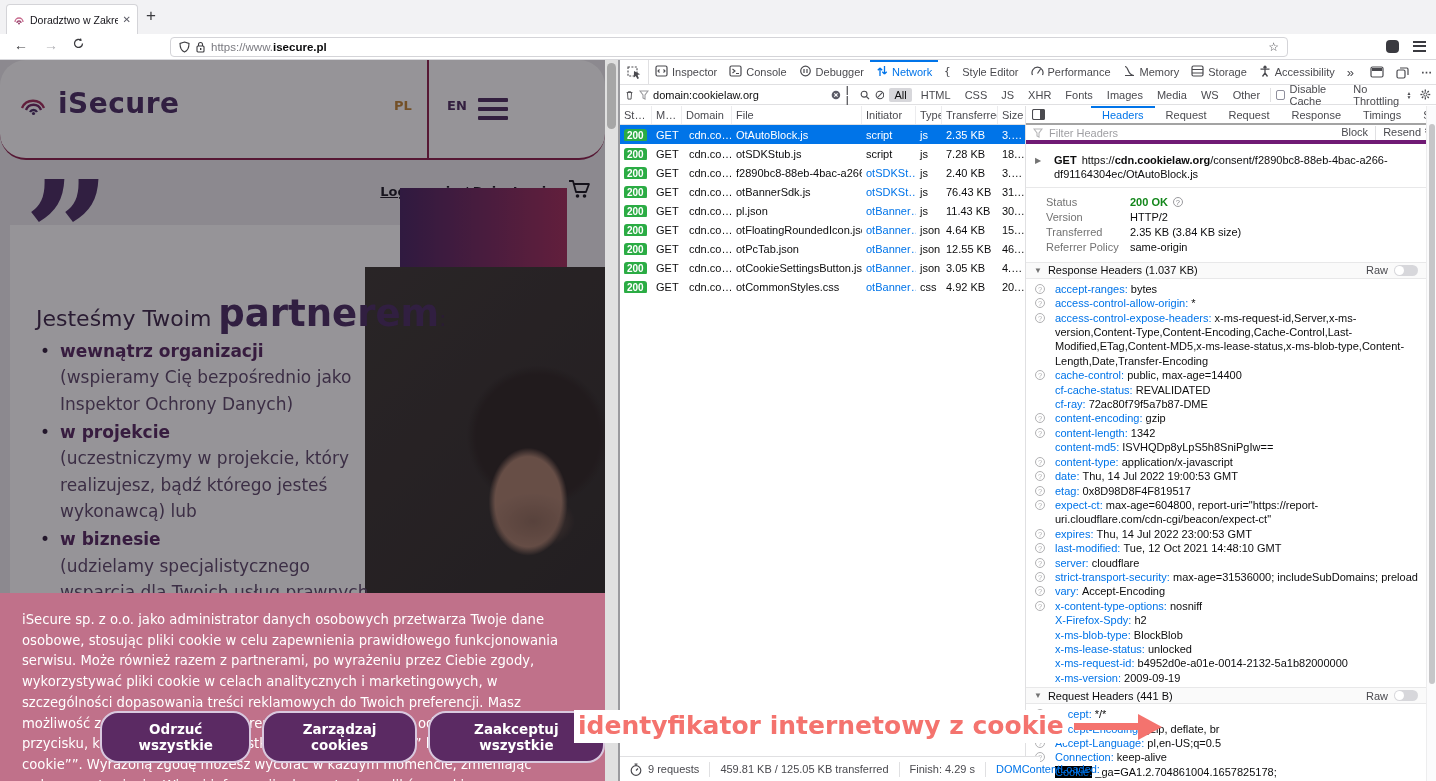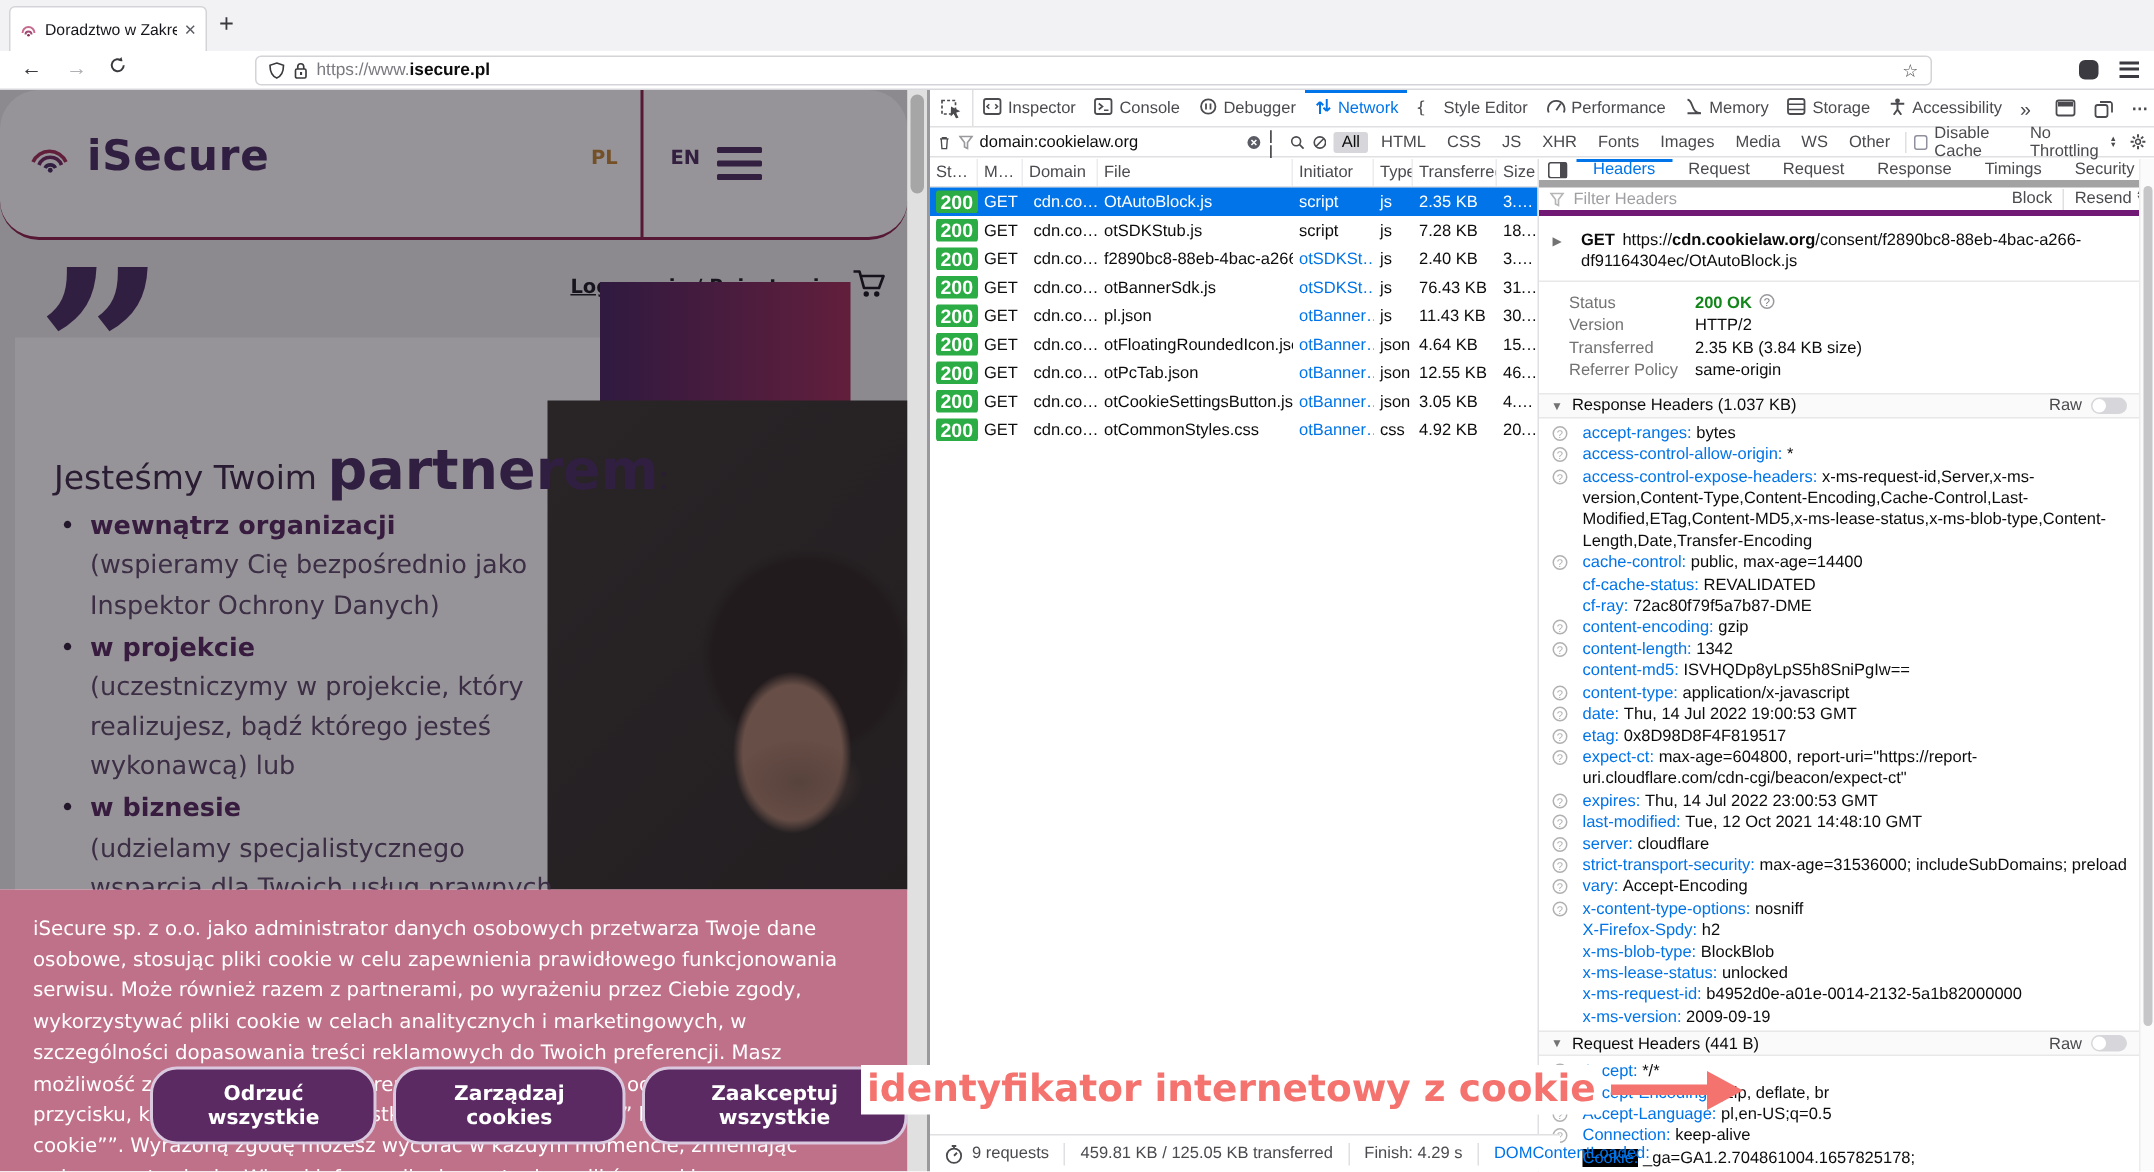--- a/index.html
+++ b/index.html
@@ -94,34 +94,34 @@
   .updown { display:inline-flex; flex-direction:column; font-size:5px; line-height:4px; color:#4a4a4f; margin-left:3px; }
 
   .dt-main { position:absolute; top:46px; left:0; right:0; bottom:0; display:flex; }
   .req-pane { width:406px; border-right:1px solid #e0e0e2; position:relative; overflow:hidden; }
   .net-head { display:flex; height:19px; border-bottom:1px solid #e0e0e2; color:#4a4a4f; }
   .net-head .c { border-right:1px solid #ececee; display:flex; align-items:center; }
   .c { padding:0 4px; overflow:hidden; white-space:nowrap; flex:none; }
   .c1{width:32px}.c2{width:30px}.c3{width:50px}.c4{width:130px}.c5{width:54px}.c6{width:26px}.c7{width:56px}.c8{width:28px}
   .net-row { display:flex; height:19px; align-items:center; }
   .net-row .c3 { display:flex; align-items:center; gap:3px; color:inherit; }
-  .badge { background:#2bac44; color:#fff; font-weight:bold; font-size:13px; padding:1px 3px; border-radius:3px; }
+  .badge { background:#2bac44; color:#fff; font-weight:bold; font-size:10px; padding:1px 3px; border-radius:3px; }
   .net-row.selected { background:#0074e8; color:#fff; }
   .link { color:#0074e9; }
   .locksvg { color:#8f8f9d; }
   .net-row.selected .locksvg { color:#e8f0ff; }
 
   .statusbar { position:absolute; left:0; bottom:0; width:420px; height:25px; background:#fff;
                border-top:1px solid #e0e0e2; display:flex; align-items:center; color:#4a4a4f; z-index:5; }
   .sb-item { padding:0 10px; display:flex; align-items:center; gap:6px; border-right:1px solid #e0e0e2; height:15px; white-space:nowrap; }
   .sb-item:last-child { border-right:none; }
   .dcl { color:#0074e9; }
 
   .details { flex:1; position:relative; overflow:hidden; }
-  .detail-tabs { height:19px; display:flex; border-bottom:5px solid #a3a3a3; align-items:stretch; }
+  .detail-tabs { height:19px; display:flex; border-bottom:2px solid #a3a3a3; align-items:stretch;gap:40px; }
   .side-toggle { display:flex; align-items:center; padding:0 6px; }
   .dtab { padding:0 11px; display:flex; align-items:center; color:#4a4a4f; position:relative; }
   .dtab.active { color:#0074e9; }
   .dtab.active::before { content:""; position:absolute; top:0; left:0; right:0; height:2px; background:#0074e9; }
   .hdr-filterbar { height:19px; display:flex; align-items:center; border-bottom:4px solid #701a75; padding:0 7px; gap:6px; }
   .f-ph { color:#9f9fa3; }
   .hf-right { margin-left:auto; display:flex; color:#4a4a4f; }
   .hf-right .vsep { margin:0 7px; }
   .detail-scroll { position:absolute; top:40px; left:0; right:10px; bottom:0; overflow:hidden; }
 

